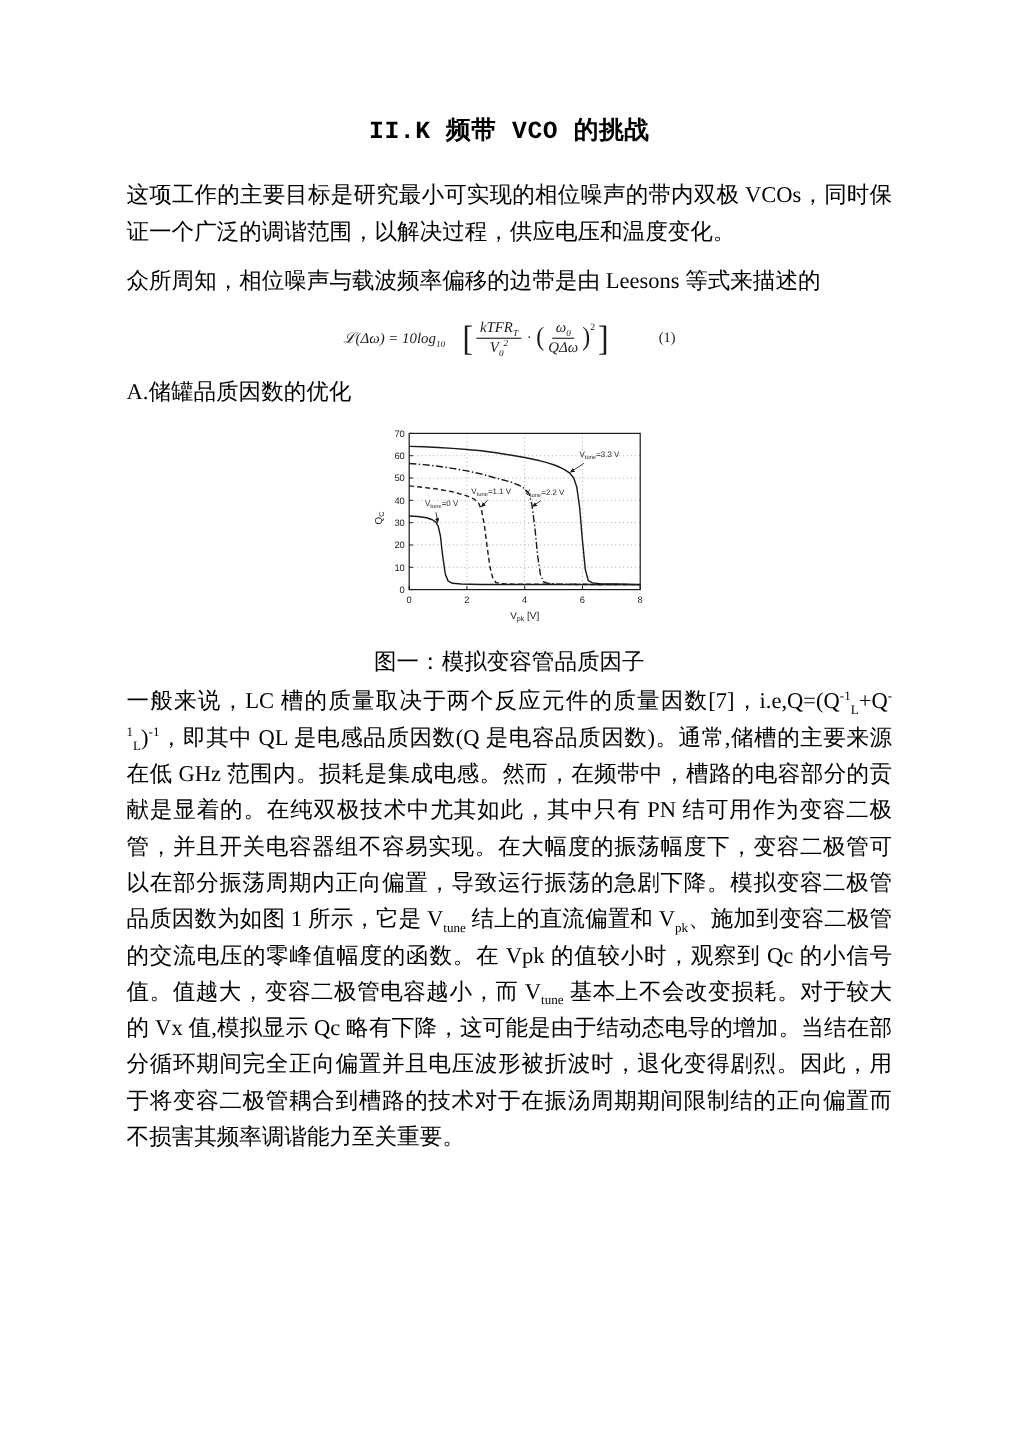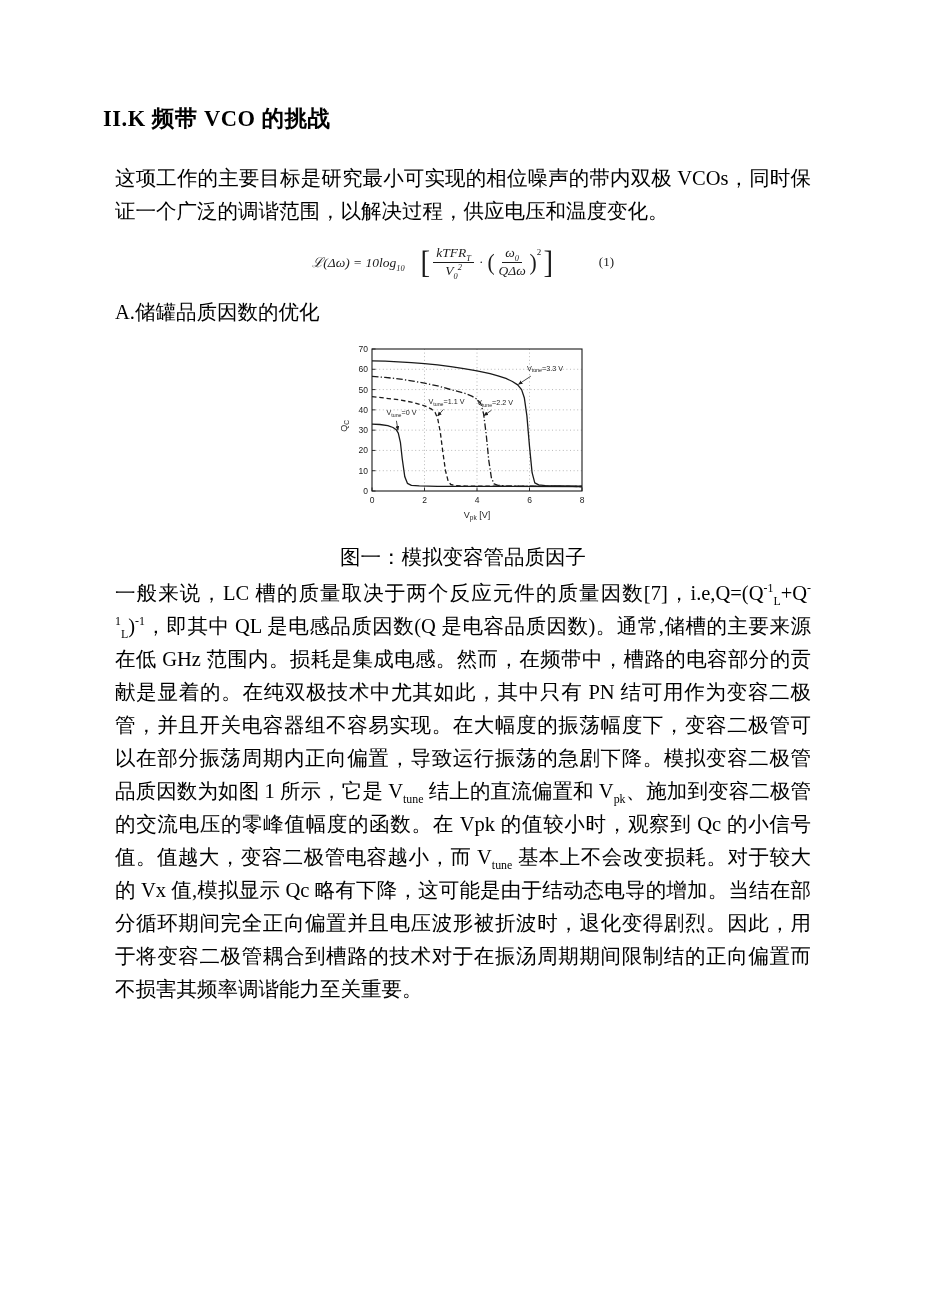--- a/index.html
+++ b/index.html
@@ -3,22 +3,22 @@
 <meta charset="utf-8">
 <style>
   html,body{margin:0;padding:0;}
   body{
     width:926px;height:1309px;background:#ffffff;color:#000;
     font-family:"Liberation Serif","DejaVu Serif",serif;
     position:relative;overflow:hidden;
   }
   .content{position:absolute;left:103px;top:104px;width:720px;}
   .doc-title{
-    font-size:22.5px;font-weight:bold;
-    margin:0 0 28px 0;line-height:30px;letter-spacing:0.5px;
+    font-size:22.5px;font-weight:bold;text-align:center;
+    margin:0 0 28px 0;line-height:30px;letter-spacing:0.5px;font-family:Liberation Mono, monospace;
   }
   p.body{
     font-size:20.5px;line-height:33px;margin:12px;
     text-align:justify;text-align-last:left;
   }
   p.body sub{font-size:0.58em;line-height:0;}
   p.body sup{font-size:0.58em;line-height:0;}
   .equation-row{
     display:flex;align-items:center;justify-content:center;
     height:44px;margin:1px 0;
@@ -43,20 +43,21 @@
 </style>
 </head>
 <body>
 
 <div class="content">
 
   <h1 class="doc-title">II.K 频带 VCO 的挑战</h1>
 
   <p class="body"><span>这项工作的主要目标是研究最小可实现的相位噪声的带内双极 VCOs，同时保证一个广泛的调谐范围，以解决过程，供应电压和温度变化。</span></p>
 
+  <p class="body"><span>众所周知，相位噪声与载波频率偏移的边带是由 Leesons 等式来描述的</span></p>
 
   <div class="equation-row">
     <span class="eq-main">
       <span class="eq-lhs"><span>ℒ(Δω) = 10log</span><sub>10</sub></span>
       <span class="eq-bracket">[</span>
       <span class="eq-frac">
         <span class="num"><span>kTFR</span><sub>T</sub></span>
         <span class="den"><span>V</span><sub>0</sub><sup>2</sup></span>
       </span>
       <span class="eq-dot">·</span>

